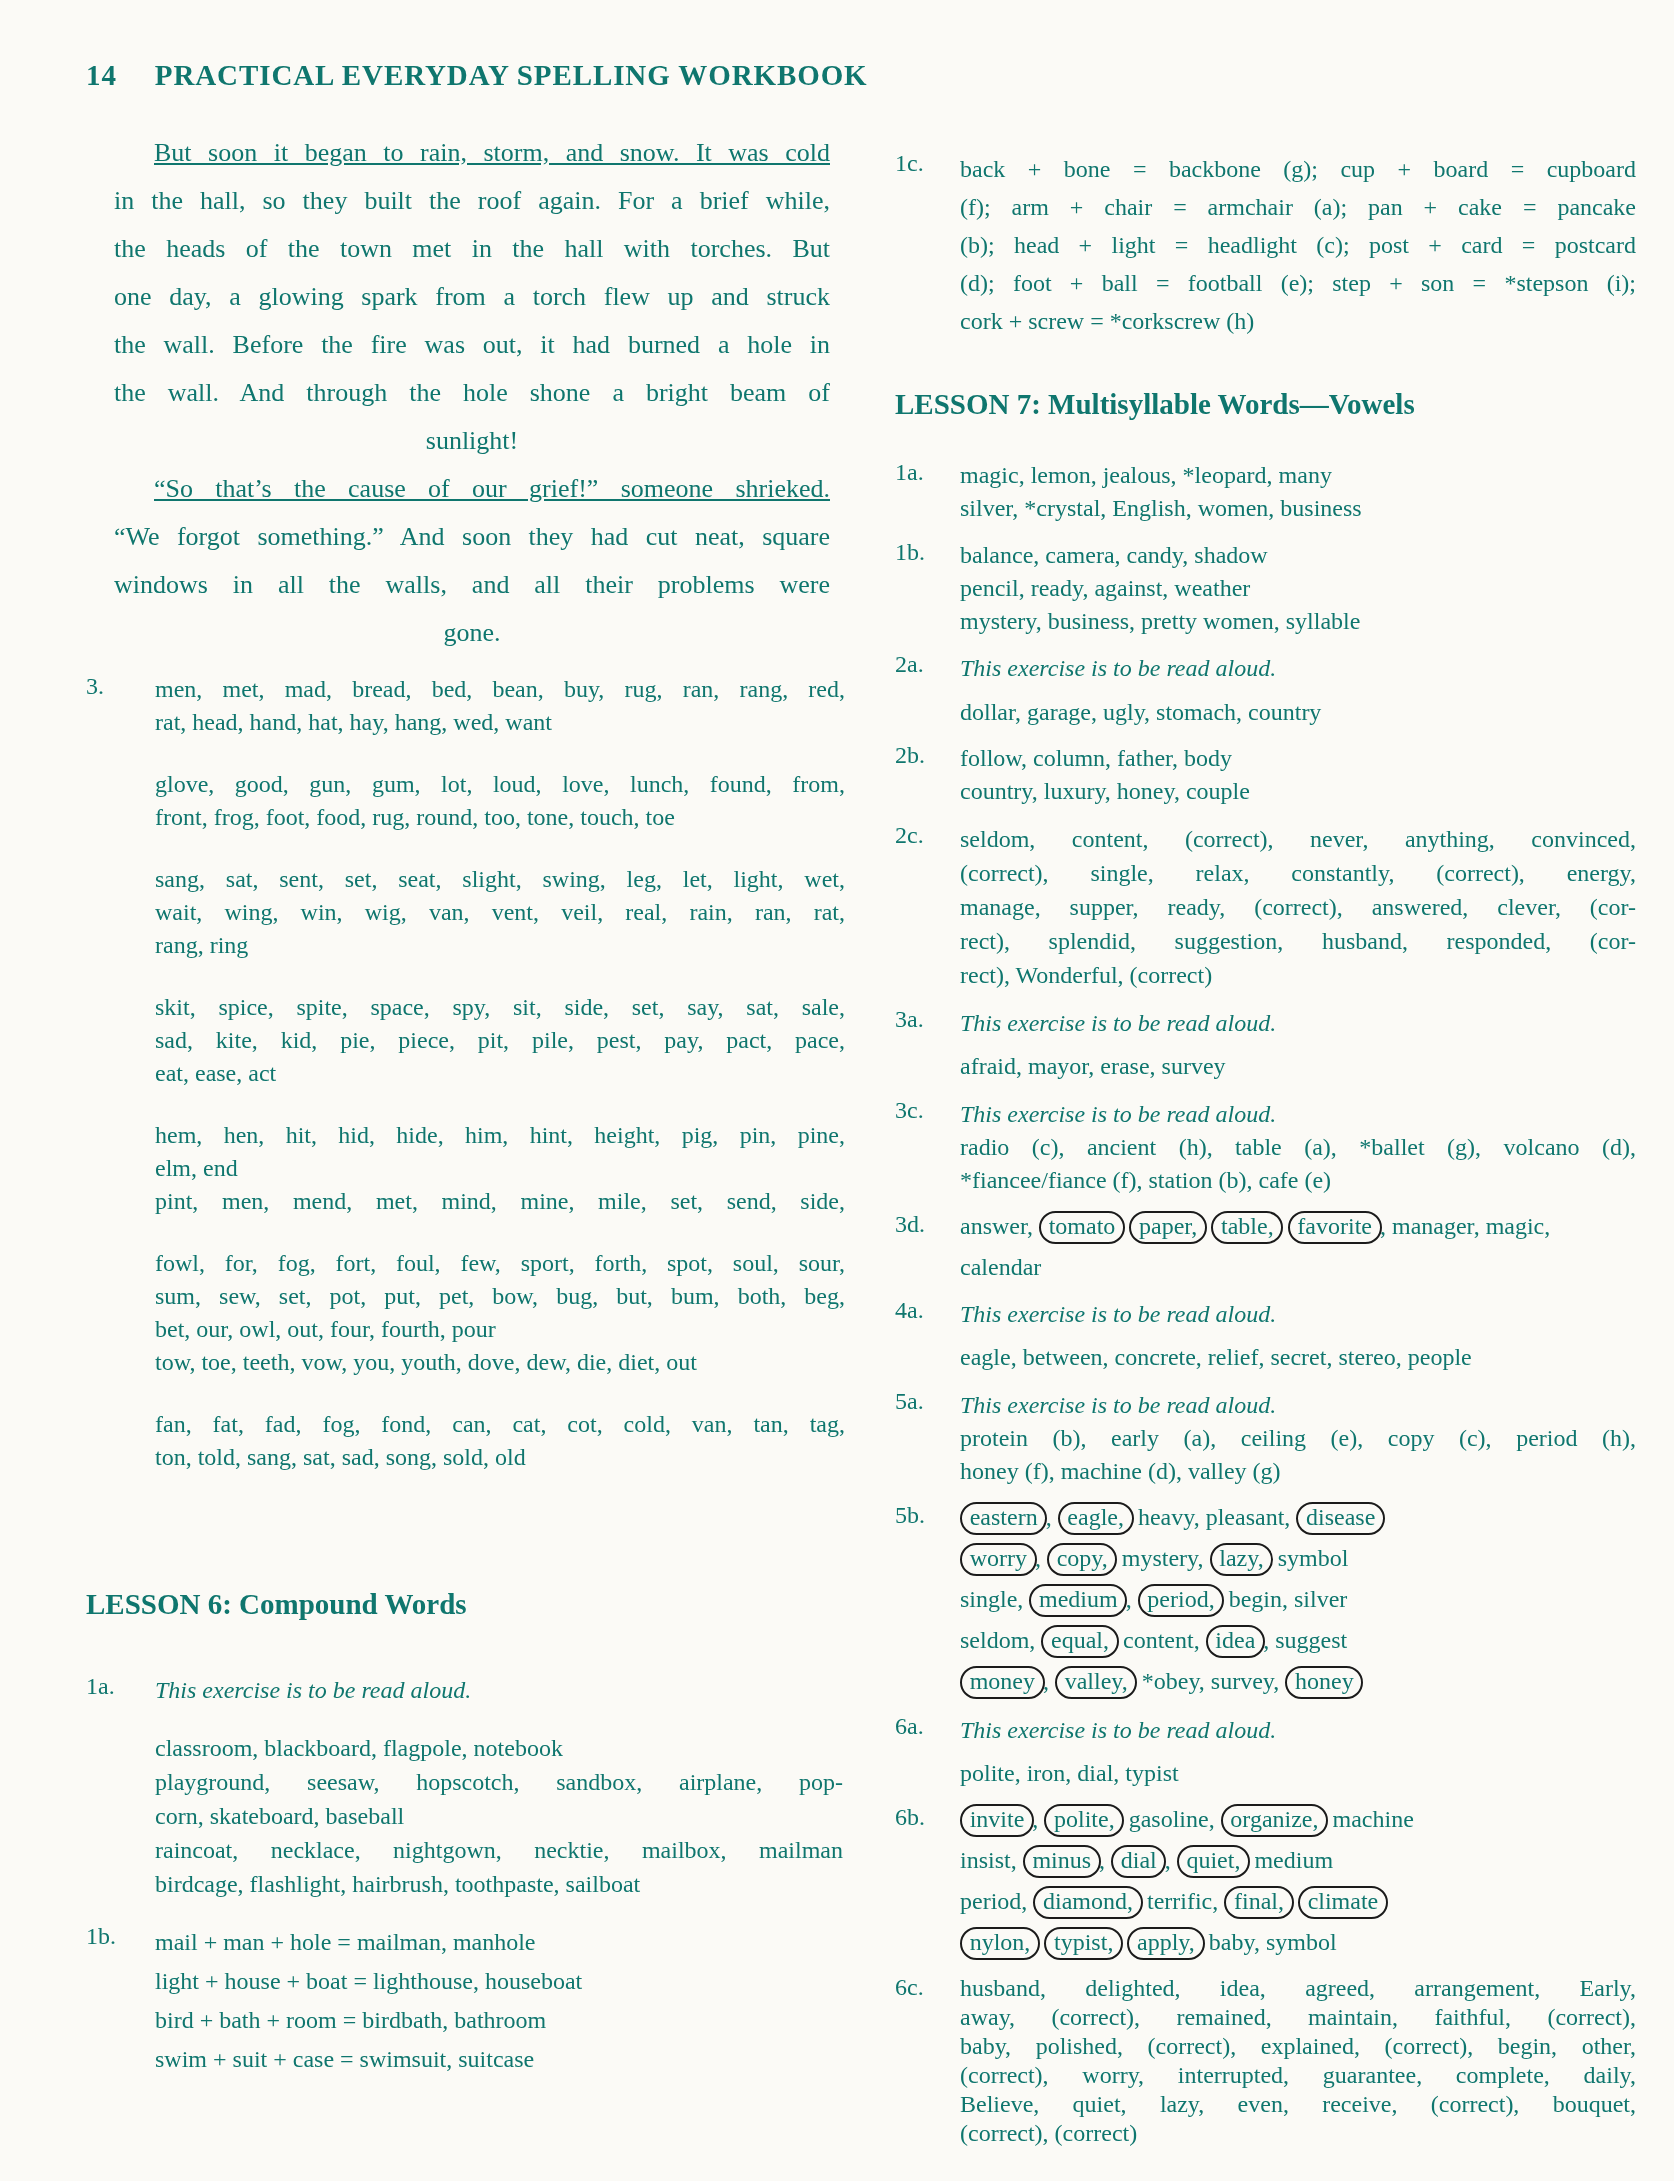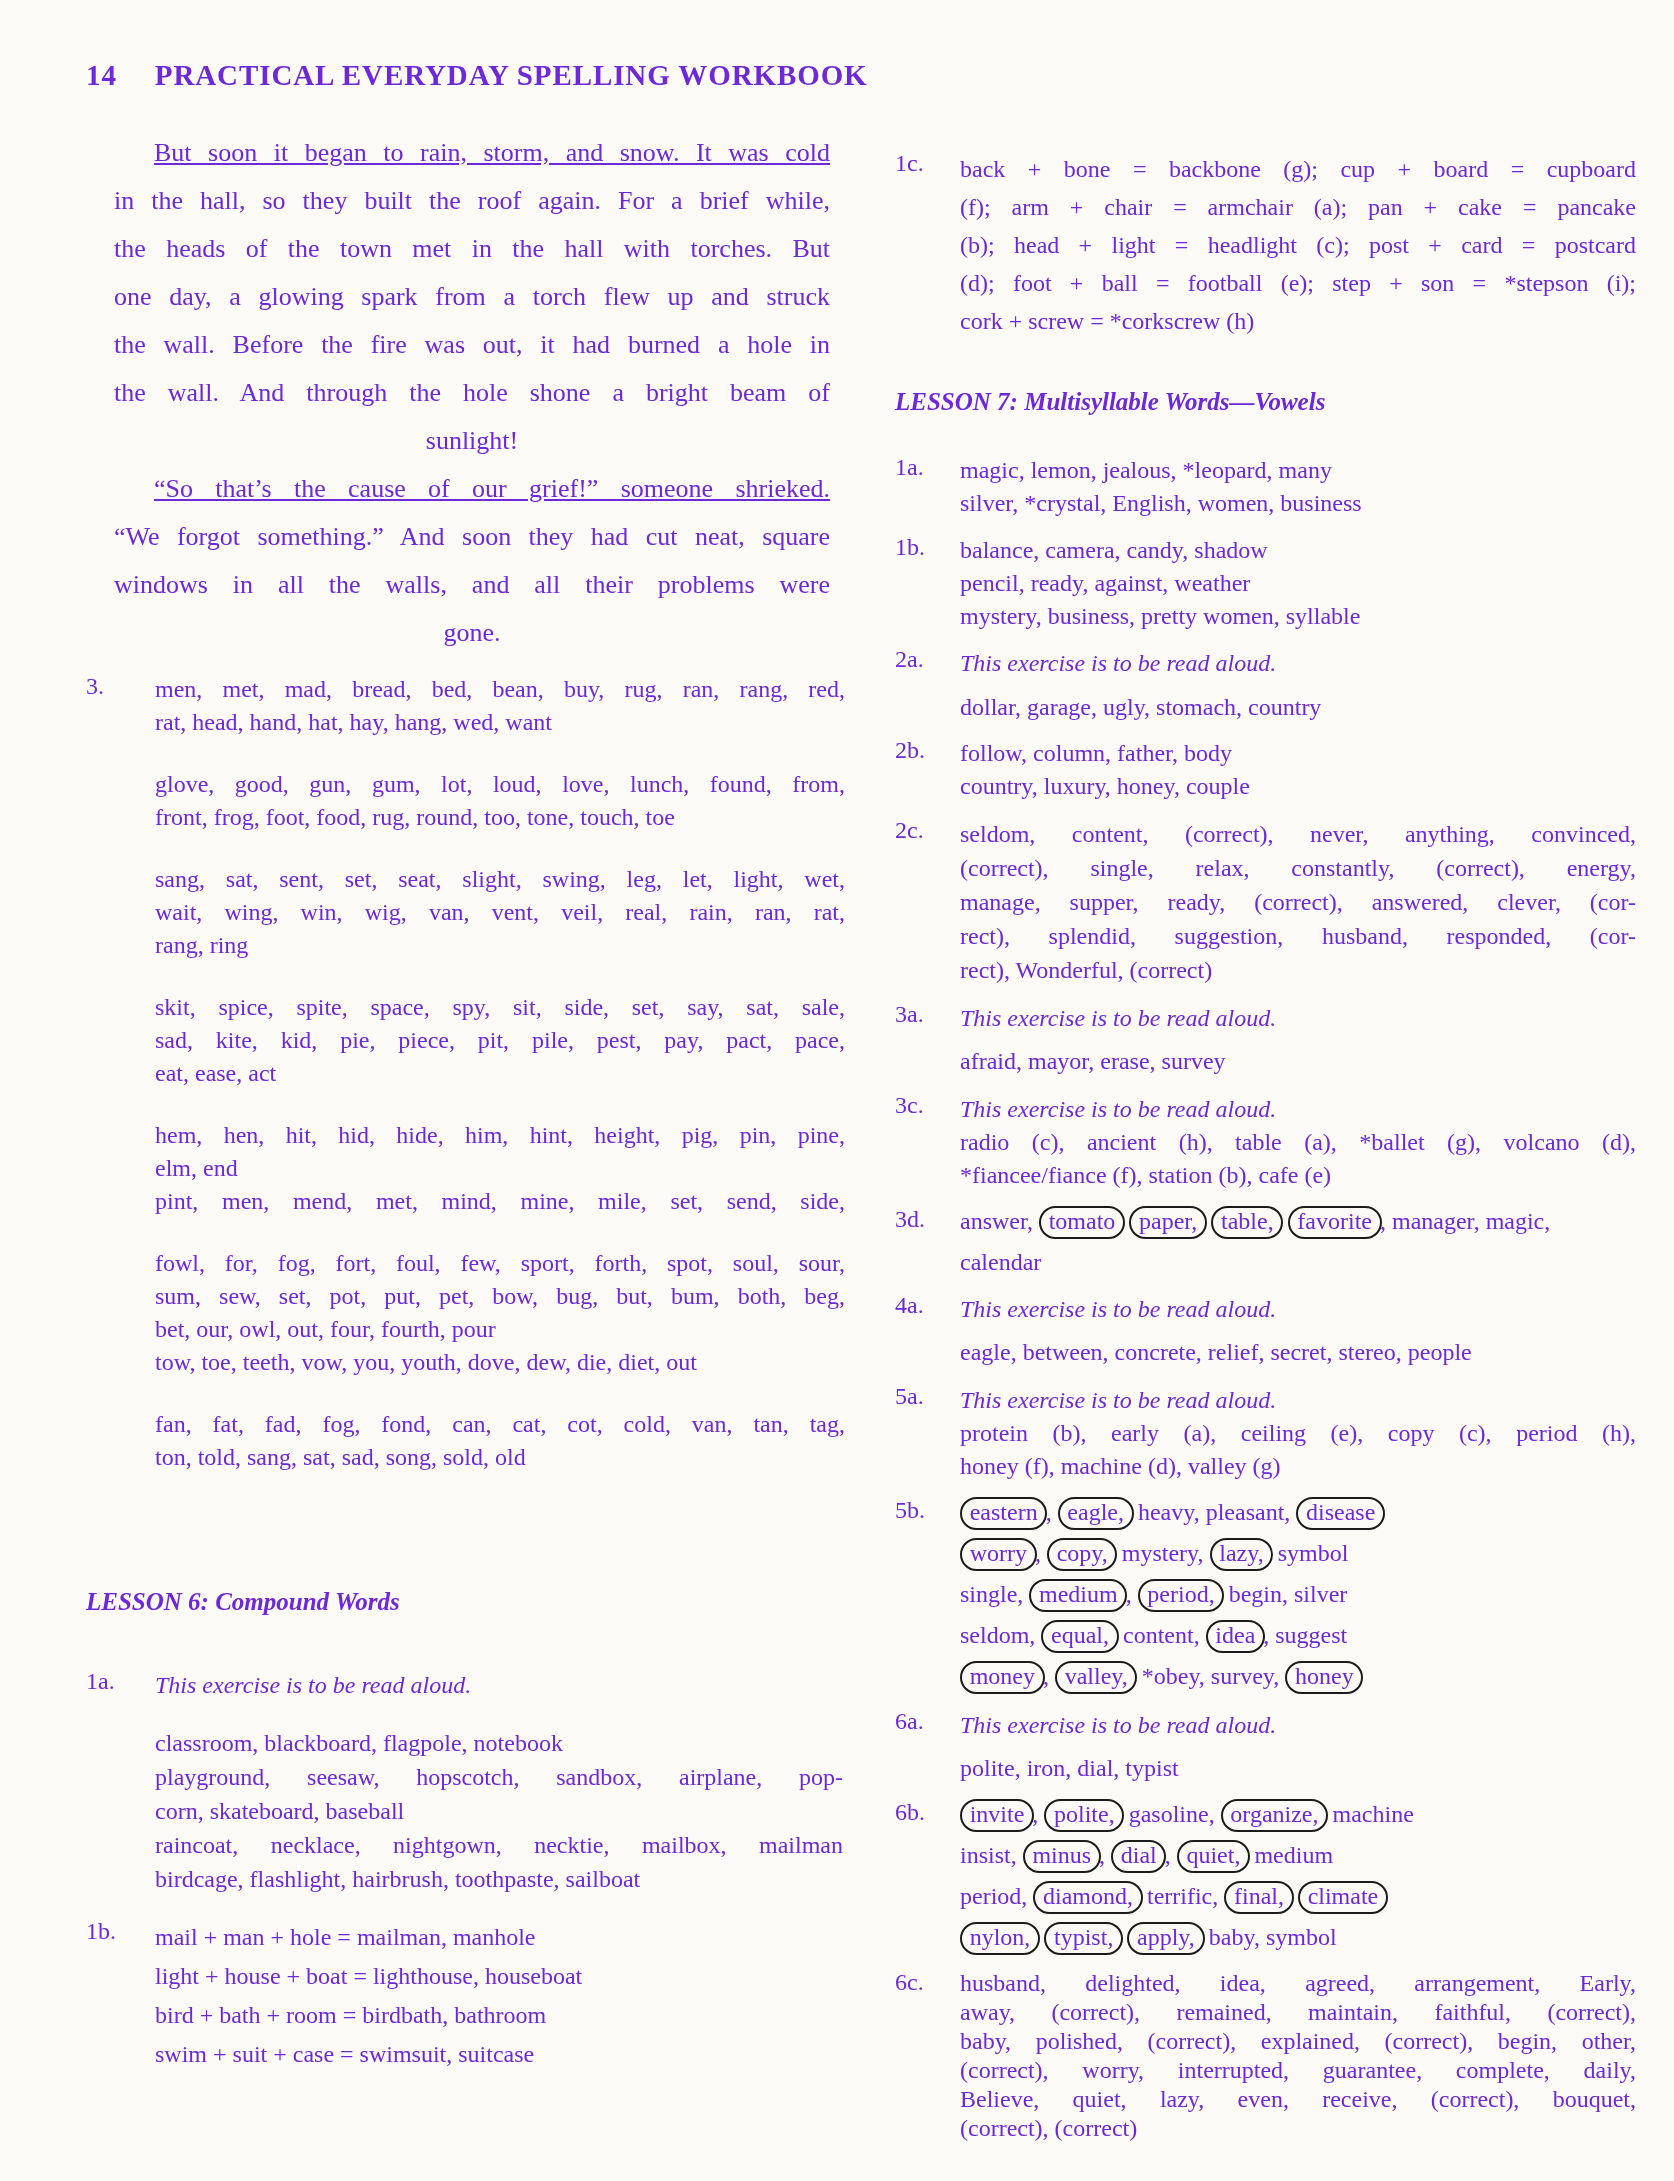--- a/index.html
+++ b/index.html
@@ -1,18 +1,18 @@
 <!DOCTYPE html>
 <html style="font-size:13.8px"><head>
 <meta charset="utf-8">
 <style>
   html,body{margin:0;padding:0;background:#e8e6e0;}
   .sheet{
     position:relative;width:1674px;height:2181px;margin:0 auto;
-    background:#fbfaf6;color:#6d28d9;overflow:hidden;
+    background:#fbfaf6;color:#0f766e;overflow:hidden;
     font-family:"Liberation Serif","DejaVu Serif",serif;
   }
   .pagehead{
     position:absolute;left:86px;top:59px;
     font-size:29px;font-weight:bold;letter-spacing:0.9px;
   }
   .pagehead .num{margin-right:38px;}
   .col{position:absolute;top:129px;}
   .col.left{left:86px;width:761px;}
   .col.right{left:895px;top:136px;width:742px;font-size:24px;}
@@ -25,21 +25,21 @@
   .ln.j{white-space:normal;text-align:justify;text-align-last:justify;}
 
   .item{position:relative;padding-left:69px;}
   .item .lbl{position:absolute;left:0;top:0;}
   .item3{margin-top:15.5px;font-size:24px;}
   .item3 .body{width:690px;}
   .wl .ln{line-height:33px;}
   .grp{margin-bottom:29px;}
   .grp:last-child{margin-bottom:0;}
 
-  .h{font-weight:bold;font-size:25px;font-style:italic;}
+  .h{font-weight:bold;font-size:29px;}
   .lesson6{margin-top:114px;}
   .i1a{margin-top:52px;font-size:24px;}
   .i1a .body{width:688px;}
   .i1a .wl{margin-top:24px;}
   .i1a .wl .ln{line-height:34px;}
   .instr{font-style:italic;line-height:34px;}
   .i1b{margin-top:22.4px;font-size:24px;}
   .i1b .ln{line-height:39px;}
 
   .block{position:relative;padding-left:65px;margin-bottom:13.8px;}

